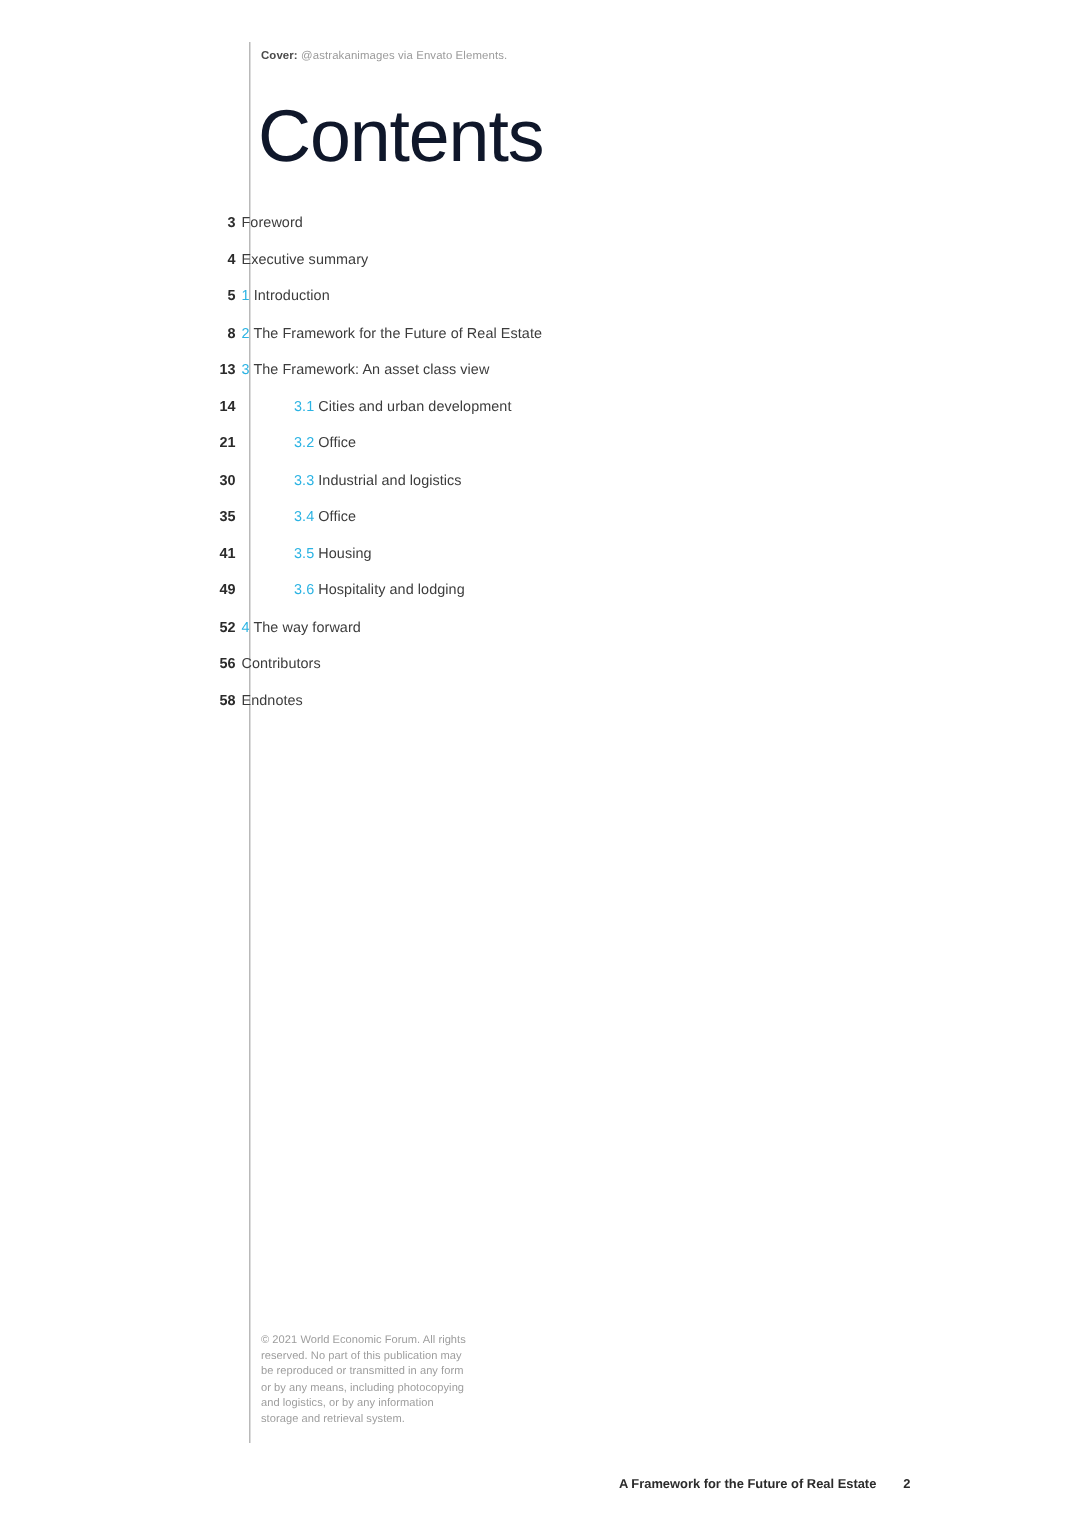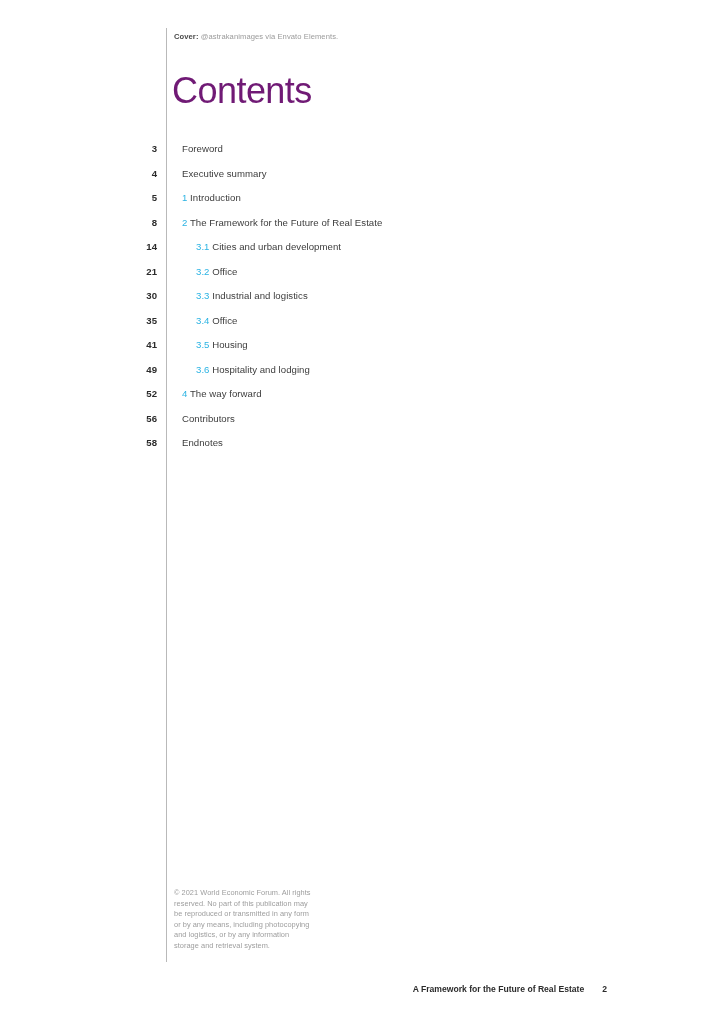--- a/index.html
+++ b/index.html
@@ -47,24 +47,24 @@
   .cover-credit .label {
     font-weight: bold;
     color: #4a4a4a;
   }
 
   
   .contents-title {
     position: absolute;
     left: 172px;
     top: 68px;
-    font-size: 36px;
+    font-size: 49px;
     line-height: 46px;
     font-weight: normal;
-    color: #701a75;
+    color: #0f172a;
     letter-spacing: -0.015em;
     margin: 0;
   }
 
   
   .toc {
     position: absolute;
     left: 0;
     top: 142px;
     width: 724px;
@@ -78,21 +78,21 @@
   .toc-folio {
     width: 157px;
     text-align: right;
     font-size: 9.6px;
     line-height: 13px;
     font-weight: bold;
     color: #2b2b2b;
     flex: 0 0 157px;
   }
   .toc-entry {
-    margin-left: 25px;
+    margin-left: 4px;
     font-size: 9.6px;
     line-height: 13px;
     color: #3c3c3c;
     letter-spacing: 0.005em;
     white-space: nowrap;
   }
   .toc-row.sub .toc-entry {
     margin-left: 39px;
   }
   .toc-num {
@@ -156,20 +156,24 @@
     <div class="toc-row">
       <div class="toc-folio">5</div>
       <div class="toc-entry"><span class="toc-num">1</span> <span>Introduction</span></div>
     </div>
 
     <div class="toc-row">
       <div class="toc-folio">8</div>
       <div class="toc-entry"><span class="toc-num">2</span> <span>The Framework for the Future of Real Estate</span></div>
     </div>
 
+    <div class="toc-row">
+      <div class="toc-folio">13</div>
+      <div class="toc-entry"><span class="toc-num">3</span> <span>The Framework: An asset class view</span></div>
+    </div>
 
     <div class="toc-row sub">
       <div class="toc-folio">14</div>
       <div class="toc-entry"><span class="toc-num">3.1</span> <span>Cities and urban development</span></div>
     </div>
 
     <div class="toc-row sub">
       <div class="toc-folio">21</div>
       <div class="toc-entry"><span class="toc-num">3.2</span> <span>Office</span></div>
     </div>

